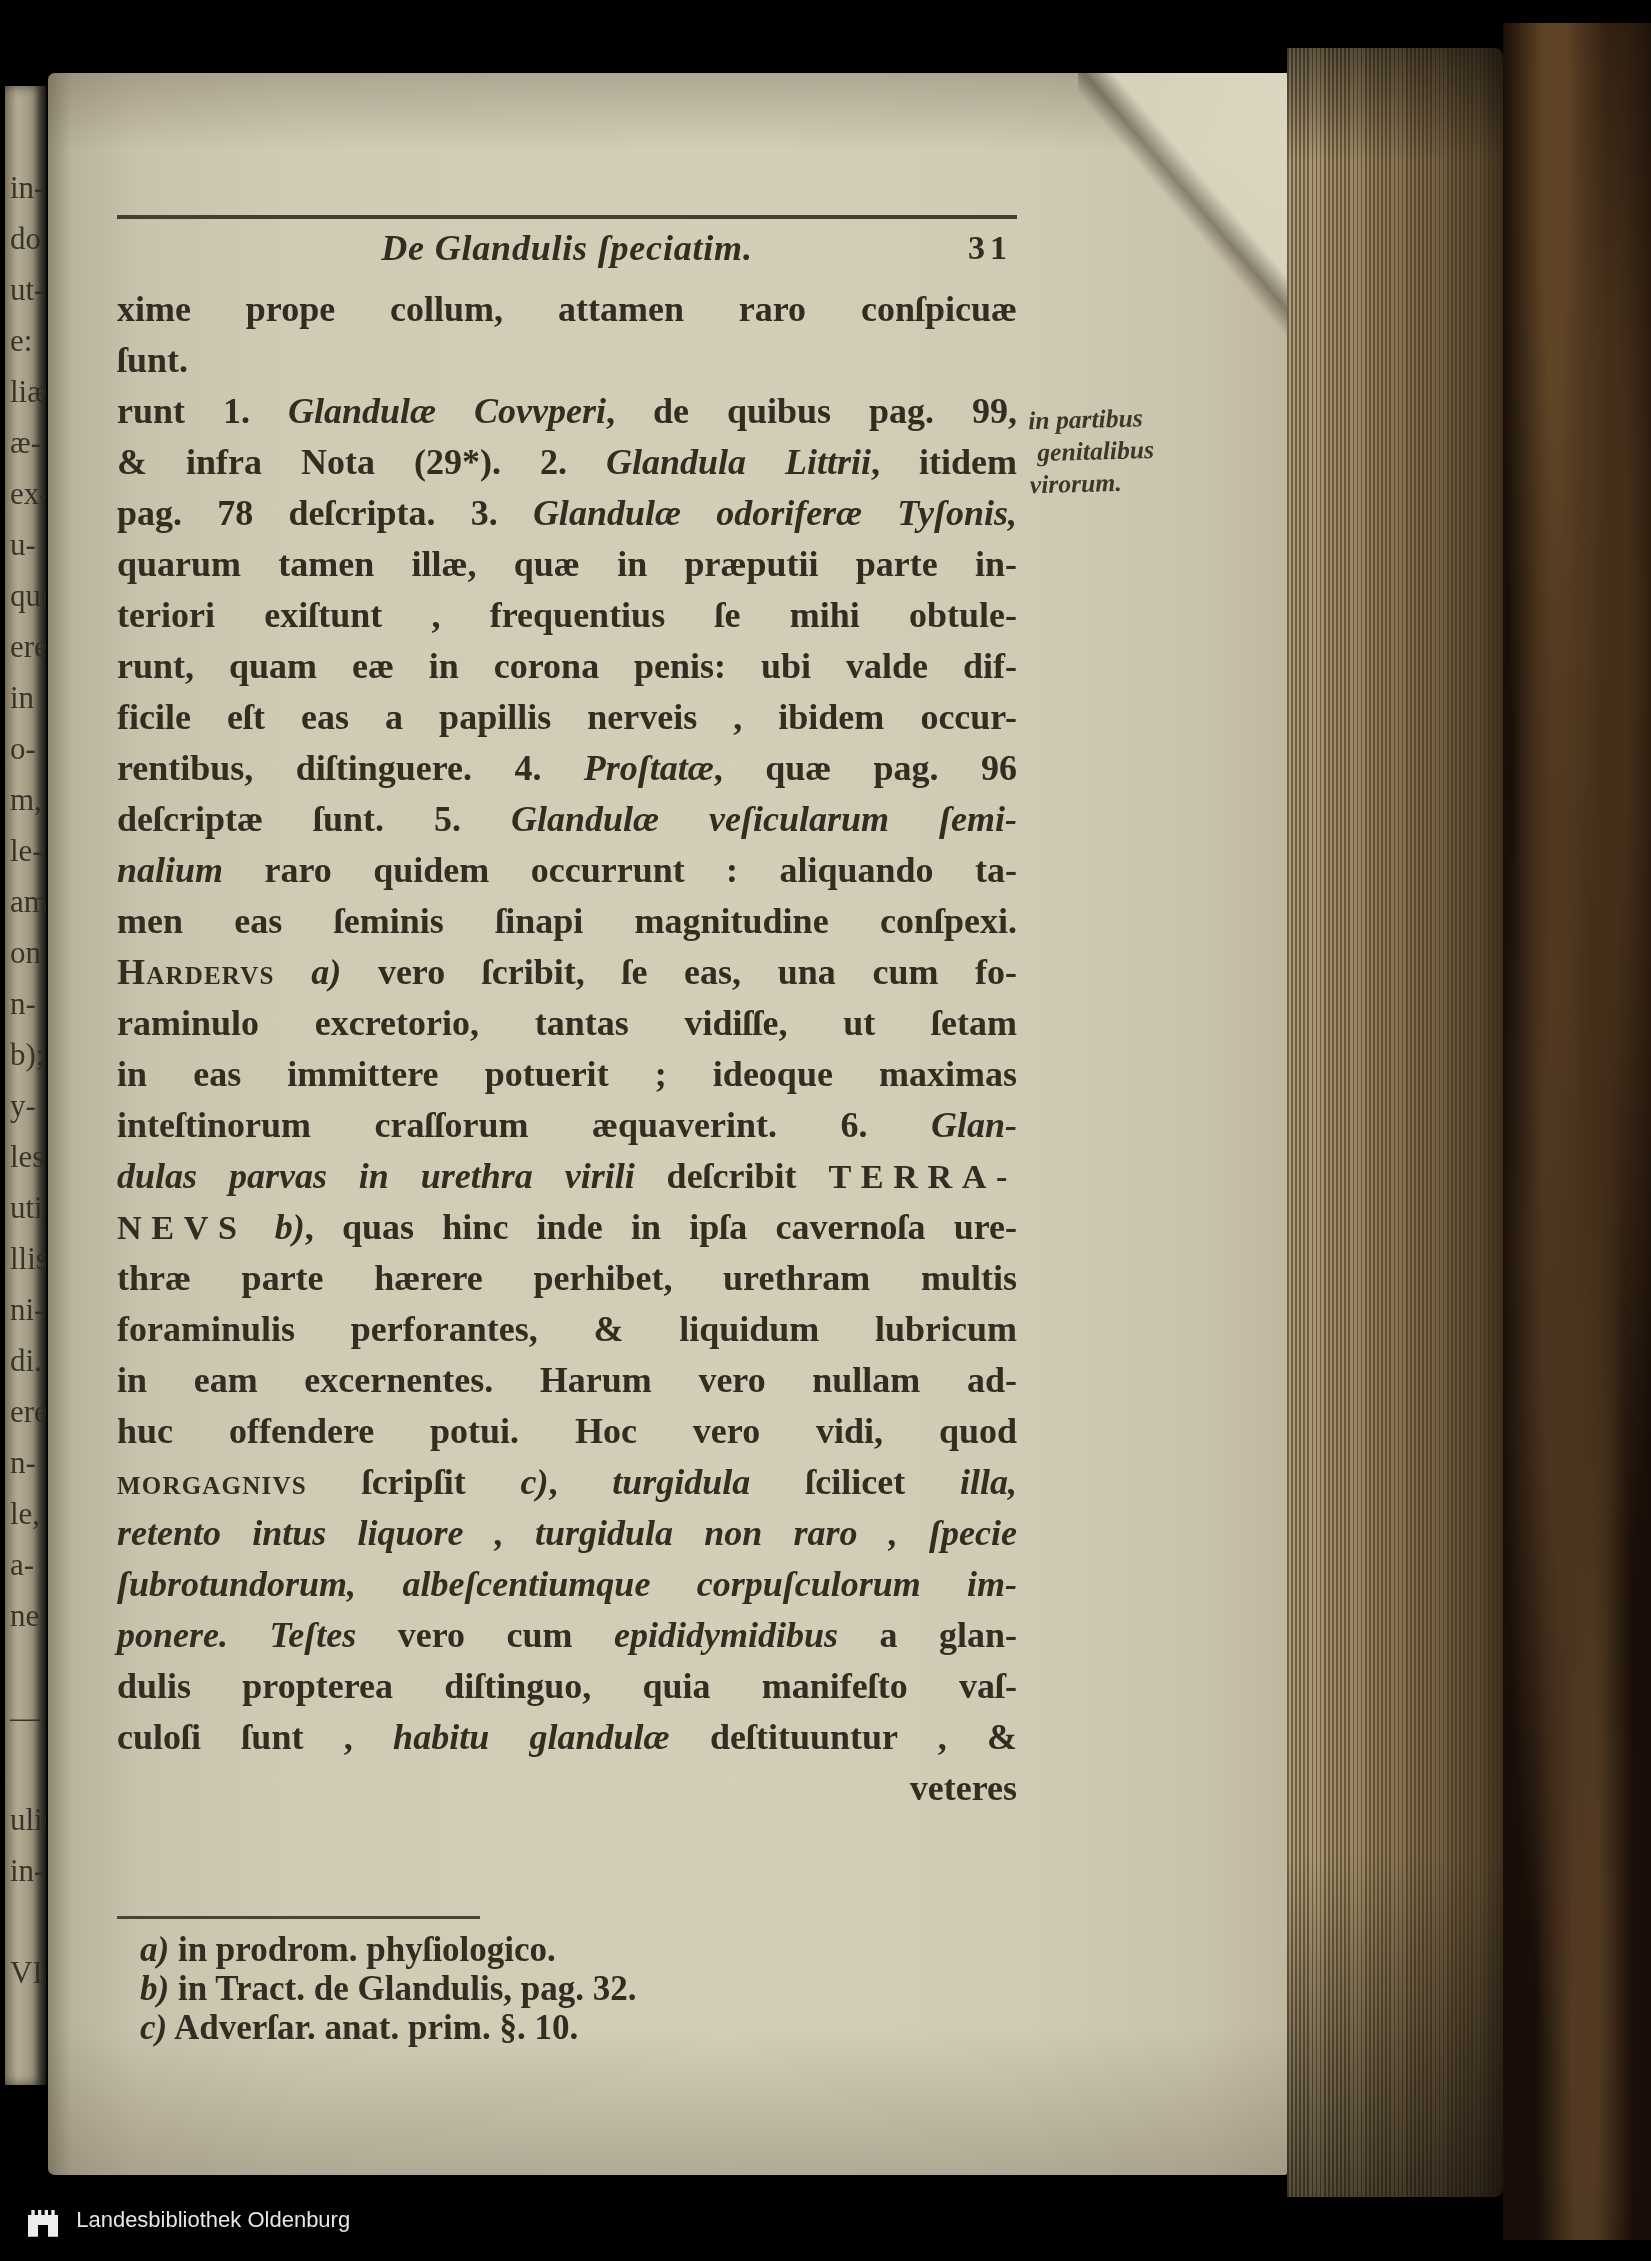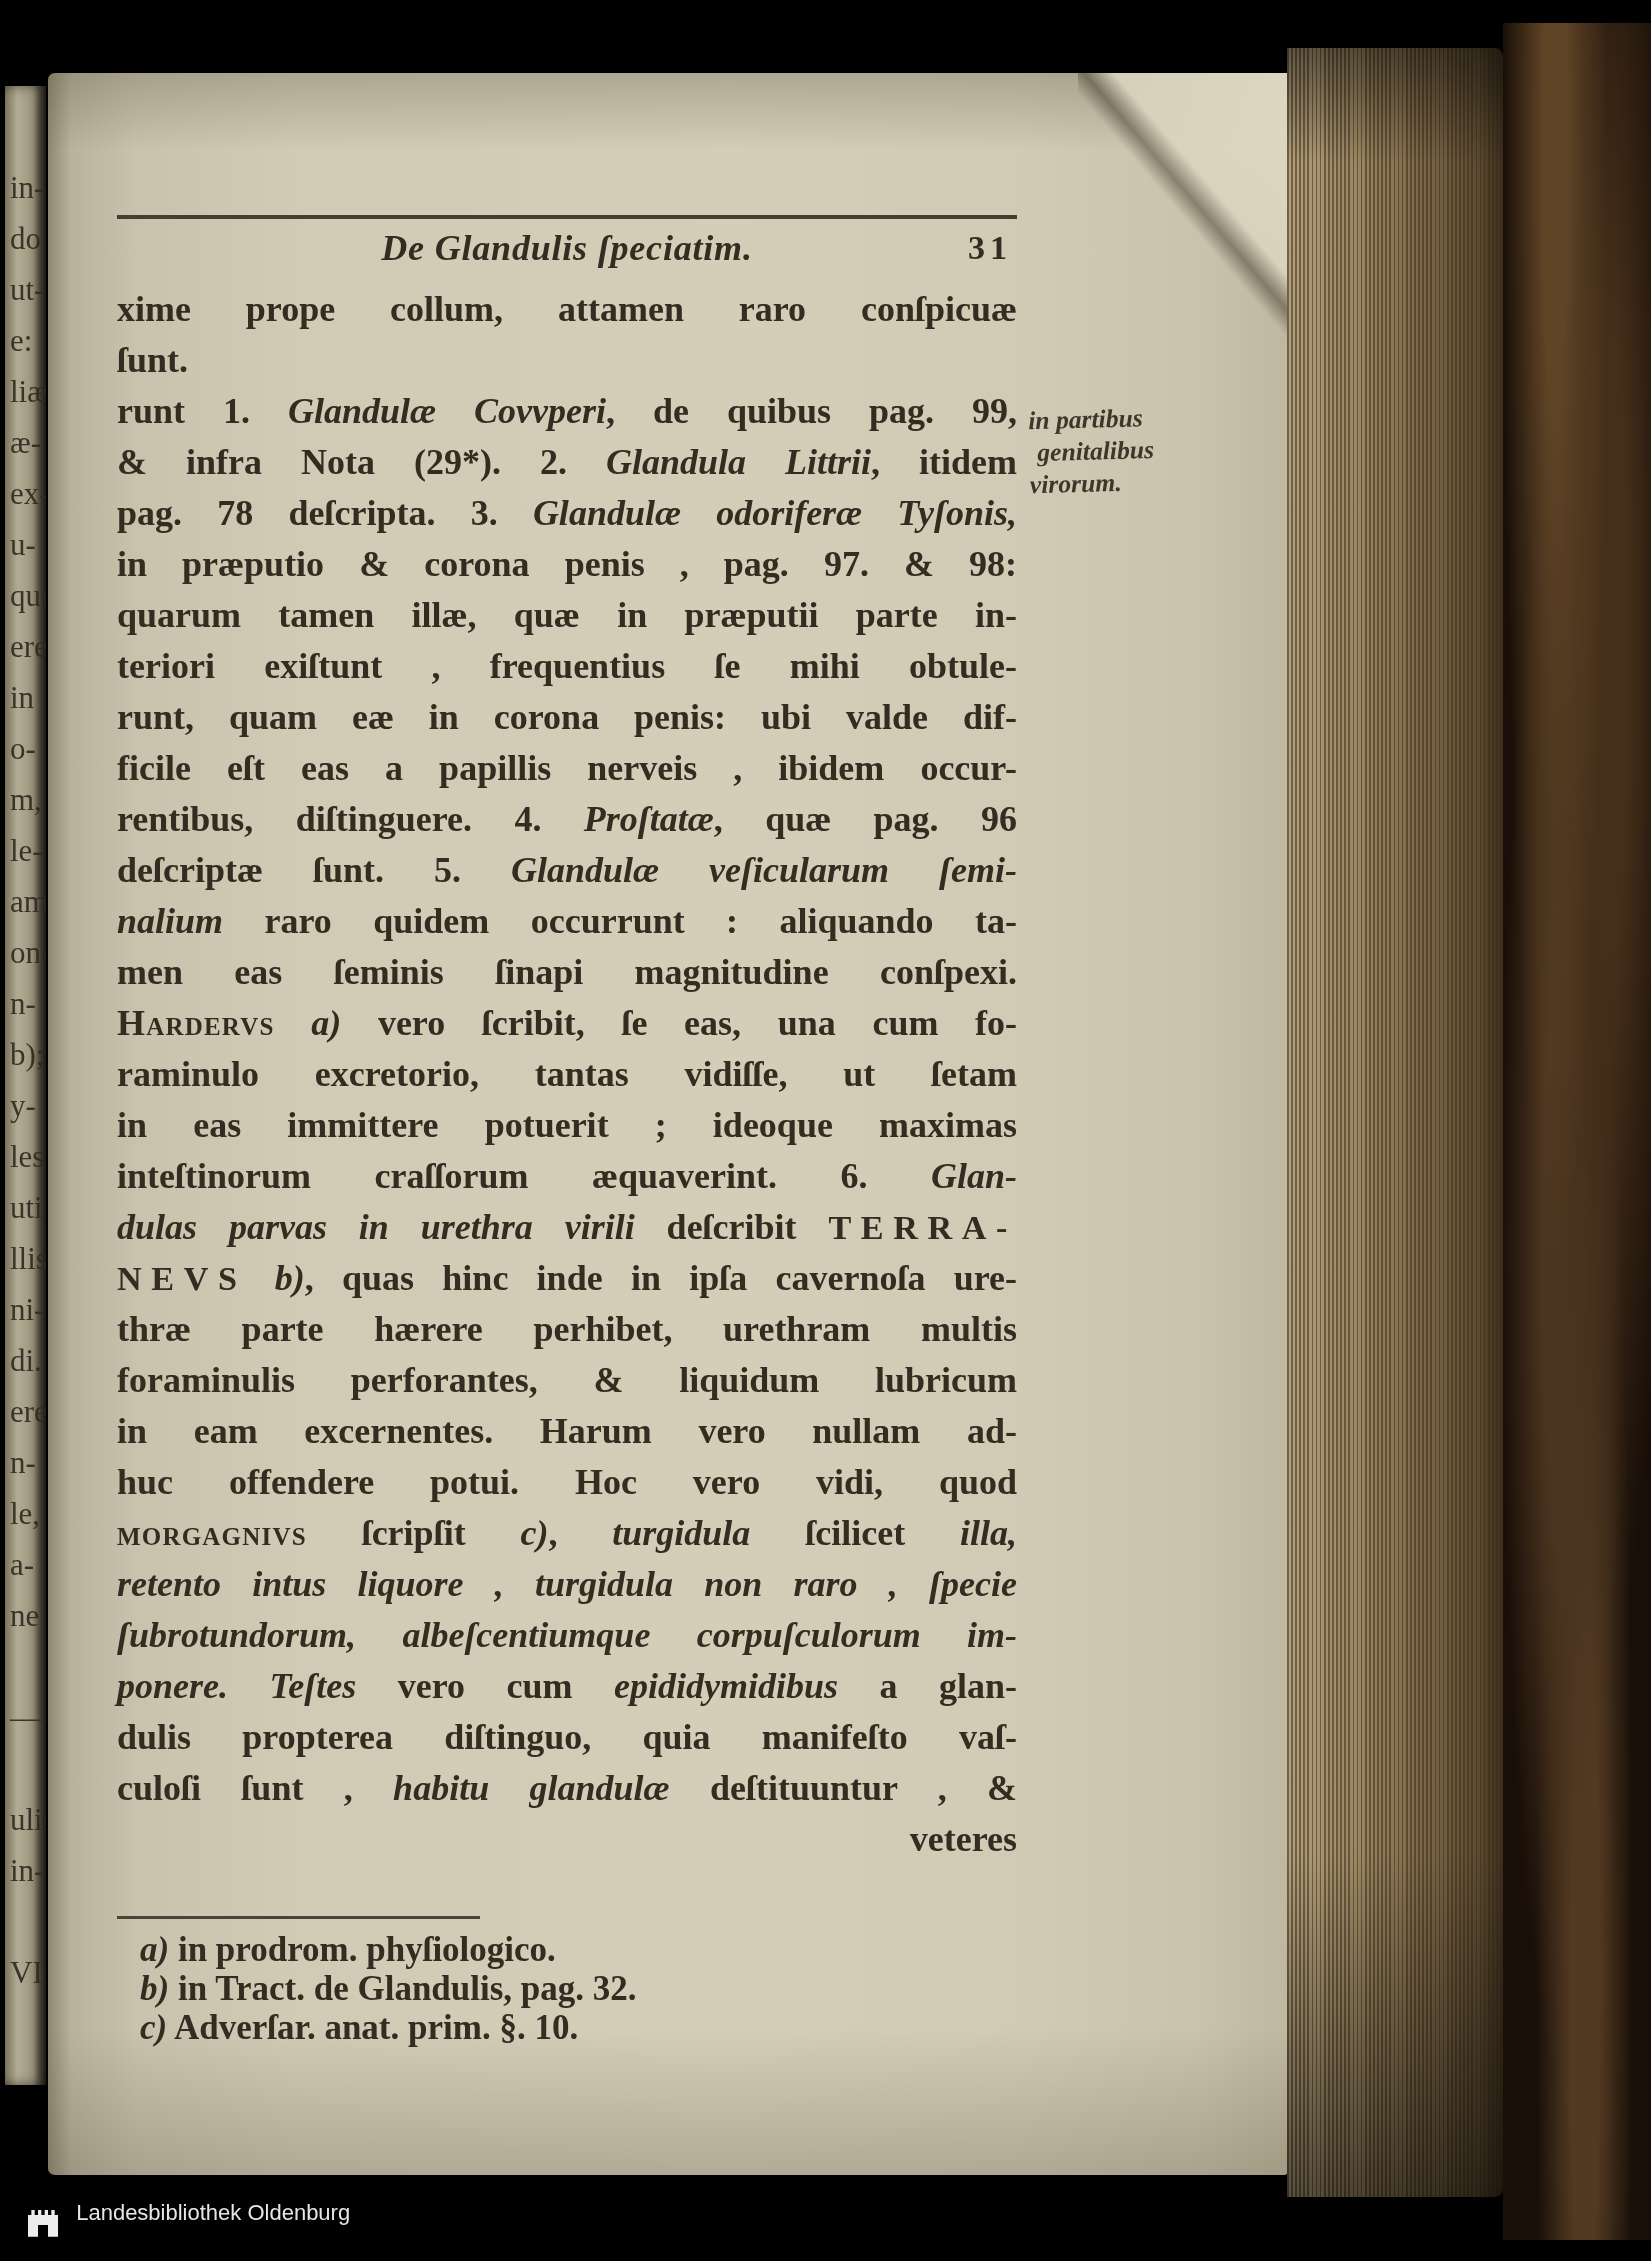--- a/index.html
+++ b/index.html
@@ -84,21 +84,21 @@
     background:
       radial-gradient(ellipse at 35% 6%, #5f4426 0 9%, rgba(0,0,0,0) 38%),
       radial-gradient(ellipse at 70% 28%, #452f1a 0 14%, rgba(0,0,0,0) 45%),
       radial-gradient(ellipse at 40% 55%, #4c3520 0 16%, rgba(0,0,0,0) 48%),
       radial-gradient(ellipse at 55% 88%, #523a22 0 12%, rgba(0,0,0,0) 42%),
       var(--cover,#190f08);
   }
 
   
   .credit{
-    position:absolute;left:23px;top:2200px;display:flex;align-items:flex-start;gap:13.2px;
+    position:absolute;left:23px;top:2200px;display:flex;align-items:center;gap:13.2px;
     color:var(--credit,#e6e6e6);font-family:"Liberation Sans","DejaVu Sans",sans-serif;font-size:22px;
   }
   .logo{display:inline-flex;width:40px;height:40px;}
 </style>
 </head>
 <body>
 
 <div class="scene">
 
   <div class="left-sliver">
@@ -147,21 +147,20 @@
     <div class="running-head">
       <span class="head-title">De Glandulis ſpeciatim.</span>
       <span class="page-number">31</span>
     </div>
     <div class="body">
         <div class="tline"><span class="rm">xime prope collum, attamen raro conſpicuæ</span></div>
         <div class="tline nj"><span class="rm">ſunt.</span></div>
         <div class="tline"><span class="rm">runt 1. </span><span class="it">Glandulæ Covvperi</span><span class="rm">, de quibus pag. 99,</span></div>
         <div class="tline"><span class="rm">&amp; infra Nota (29*). 2. </span><span class="it">Glandula Littrii</span><span class="rm">, itidem</span></div>
         <div class="tline"><span class="rm">pag. 78 deſcripta. 3. </span><span class="it">Glandulæ odoriferæ Tyſonis,</span></div>
-        <div class="tline"><span class="rm">in præputio &amp; corona penis , pag. 97. &amp; 98:</span></div>
         <div class="tline"><span class="rm">quarum tamen illæ, quæ in præputii parte in-</span></div>
         <div class="tline"><span class="rm">teriori exiſtunt , frequentius ſe mihi obtule-</span></div>
         <div class="tline"><span class="rm">runt, quam eæ in corona penis: ubi valde dif-</span></div>
         <div class="tline"><span class="rm">ficile eſt eas a papillis nerveis , ibidem occur-</span></div>
         <div class="tline"><span class="rm">rentibus, diſtinguere. 4. </span><span class="it">Proſtatæ</span><span class="rm">, quæ pag. 96</span></div>
         <div class="tline"><span class="rm">deſcriptæ ſunt. 5. </span><span class="it">Glandulæ veſicularum ſemi-</span></div>
         <div class="tline"><span class="it">nalium</span><span class="rm"> raro quidem occurrunt : aliquando ta-</span></div>
         <div class="tline"><span class="rm">men eas ſeminis ſinapi magnitudine conſpexi.</span></div>
         <div class="tline"><span class="sc">Hardervs</span><span class="rm"> </span><span class="it">a)</span><span class="rm"> vero ſcribit, ſe eas, una cum fo-</span></div>
         <div class="tline"><span class="rm">raminulo excretorio, tantas vidiſſe, ut ſetam</span></div>

